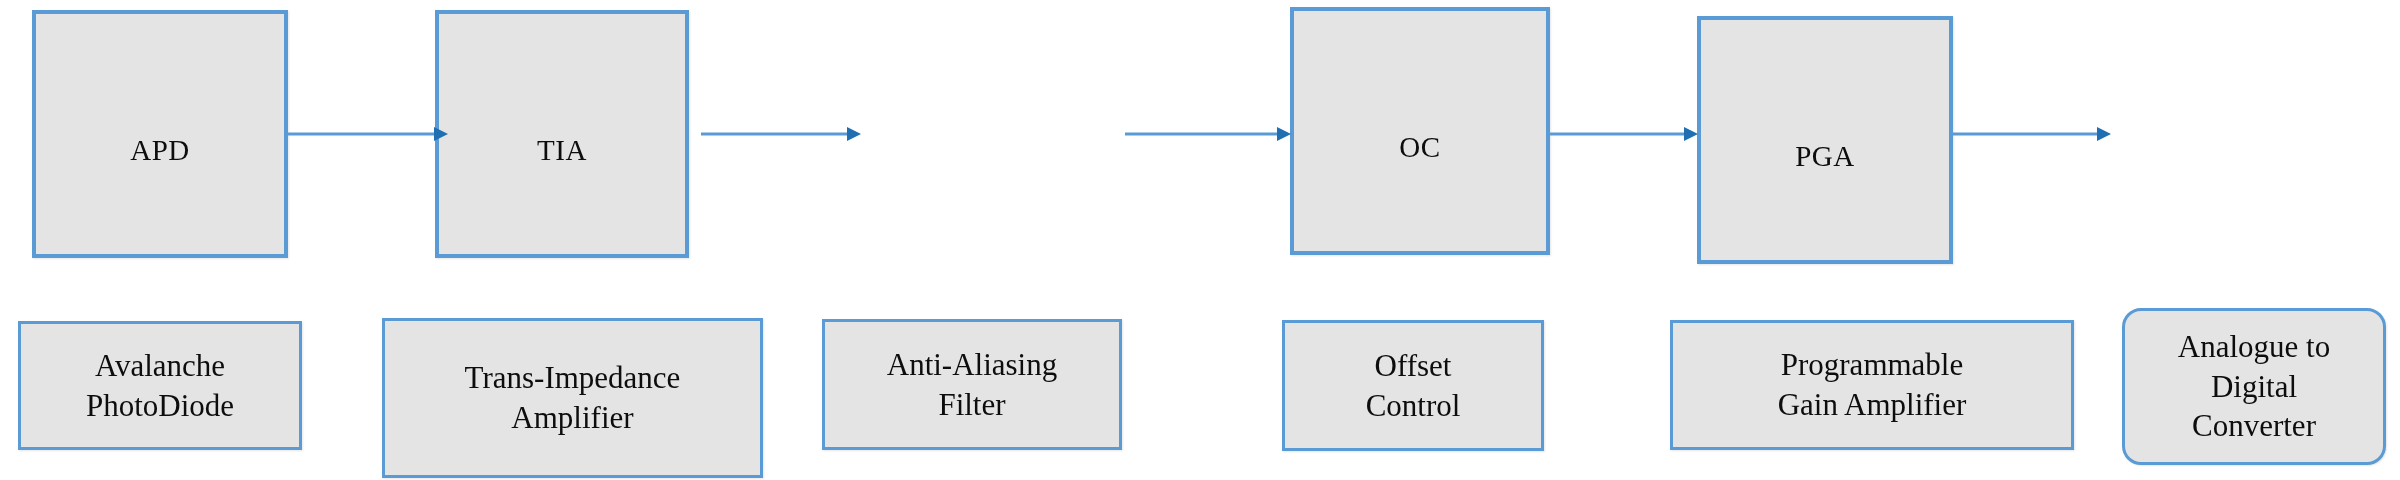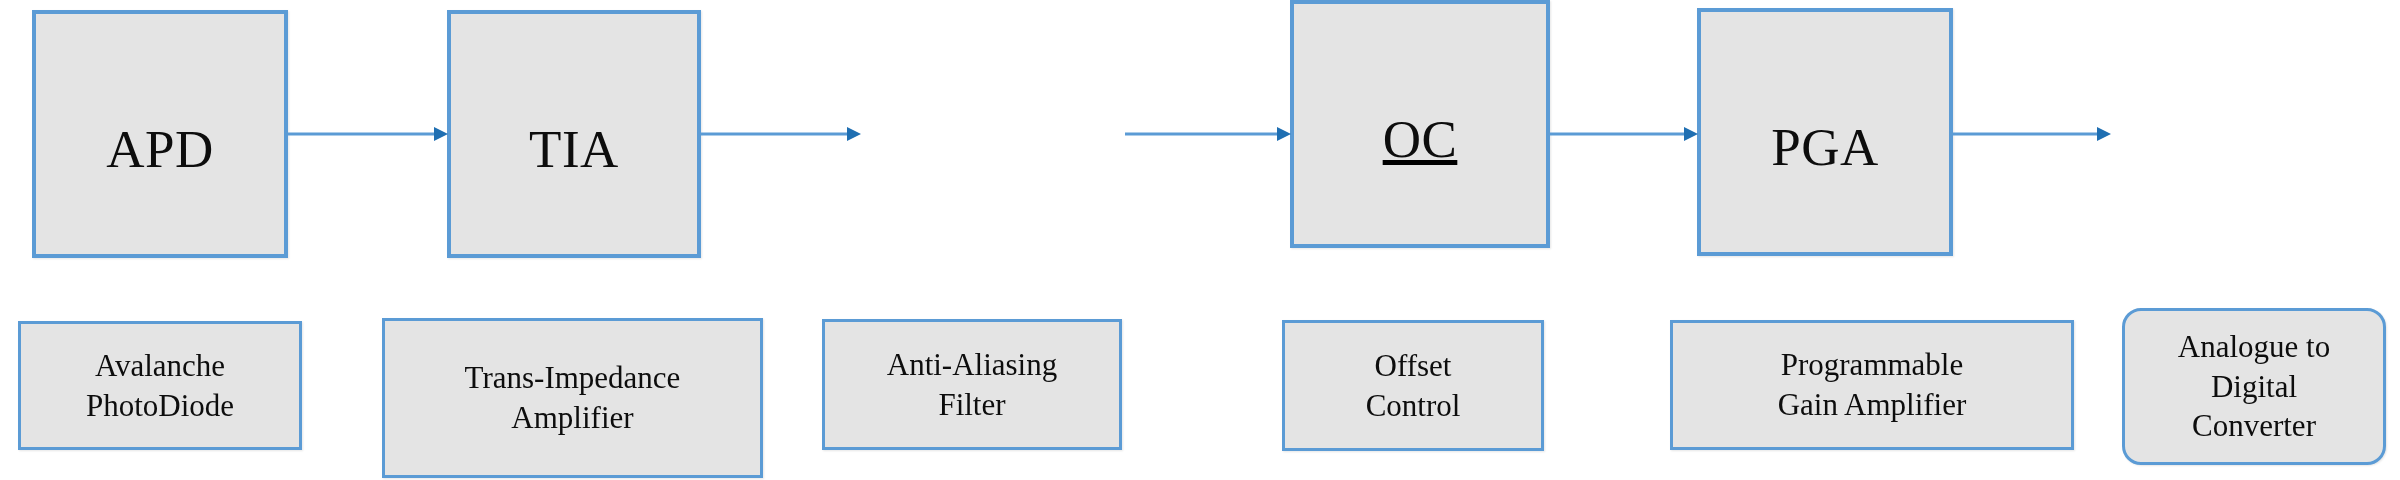--- a/index.html
+++ b/index.html
@@ -21,21 +21,21 @@
     position: absolute;
     box-sizing: border-box;
     background: #e4e4e4;
     border: 4px solid #5b9bd5;
     display: flex;
     align-items: center;
     justify-content: center;
     box-shadow: 1px 1px 2px rgba(0,0,0,0.10);
   }
   .stage-label {
-    font-size: 53px;
+    font-size: 29px;
     line-height: 1.05;
     color: #0d0d0d;
     letter-spacing: 0.5px;
     text-align: center;
     white-space: nowrap;
     margin-top: 32px;
   }
 
   
   .desc-box {
@@ -66,27 +66,27 @@
   .connector svg { display: block; overflow: visible; }
 </style>
 </head>
 <body>
 
 <div id="canvas">
 
   <div class="stage-box" style="left: 32px; top: 10px; width: 256px; height: 248px;">
     <span class="stage-label">APD</span>
   </div>
-  <div class="stage-box" style="left: 447px; top: 10px; width: 254px; height: 248px;">
+  <div class="stage-box" style="left: 435px; top: 10px; width: 254px; height: 248px;">
     <span class="stage-label">TIA</span>
   </div>
-  <div class="stage-box" style="left: 1290px; top: 0; width: 260px; height: 248px; text-decoration: underline;">
+  <div class="stage-box" style="left: 1290px; top: 7px; width: 260px; height: 248px;">
     <span class="stage-label">OC</span>
   </div>
-  <div class="stage-box" style="left: 1697px; top: 8px; width: 256px; height: 248px;">
+  <div class="stage-box" style="left: 1697px; top: 16px; width: 256px; height: 248px;">
     <span class="stage-label">PGA</span>
   </div>
 
   <div class="connector" style="left: 288px; top: 123px; width: 160px;">
       <svg width="160" height="22" viewBox="0 0 160 22">
         <line x1="0" y1="11" x2="153" y2="11" stroke="#5b9bd5" stroke-width="3"></line>
         <polygon points="146,4 160,11 146,18" fill="#1f6fb2"></polygon>
       </svg>
     </div>
   <div class="connector" style="left: 701px; top: 123px; width: 160px;">

